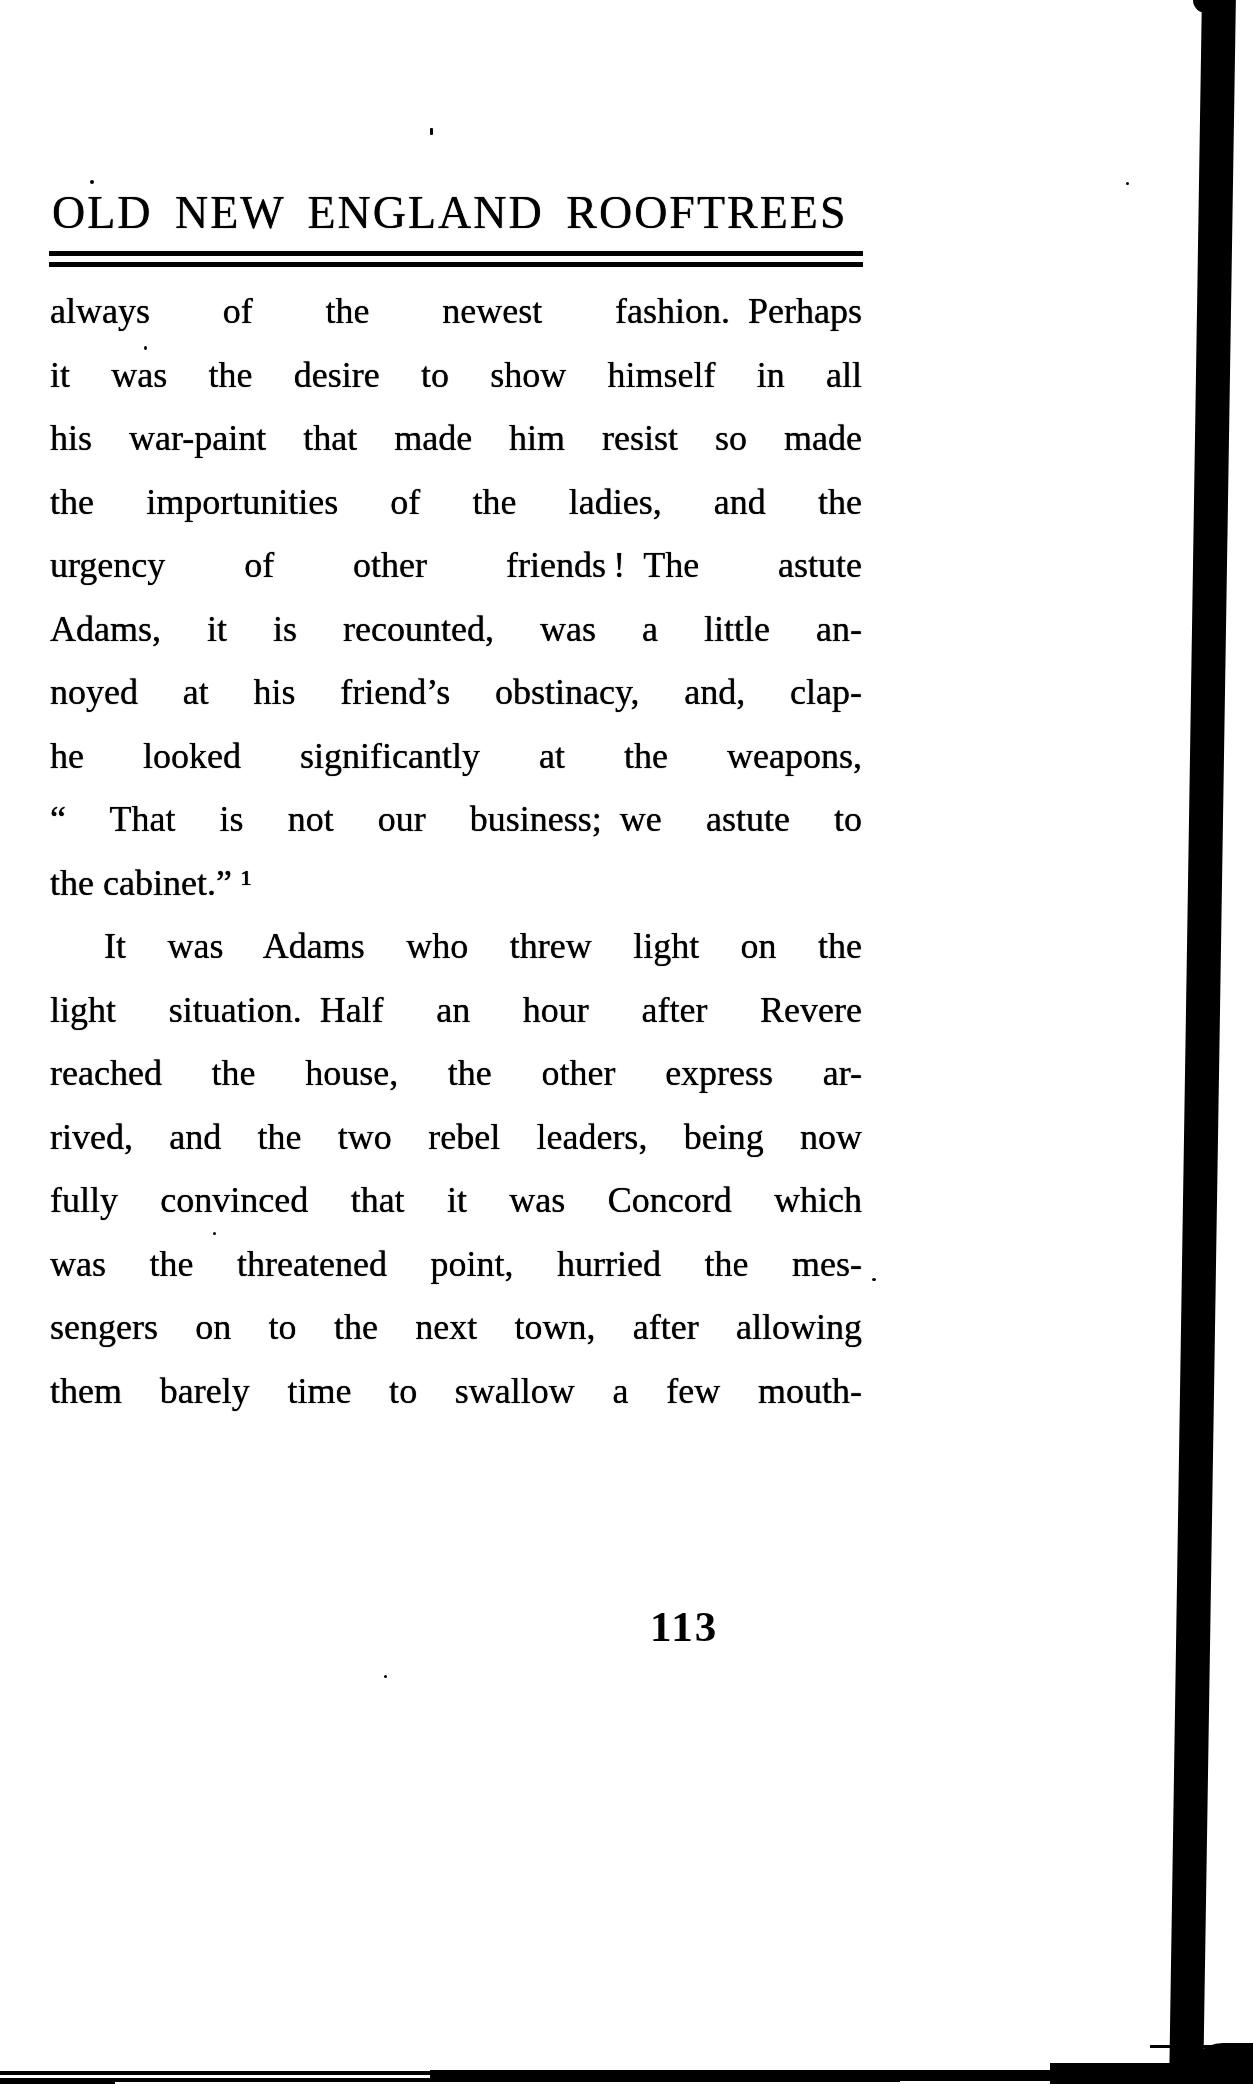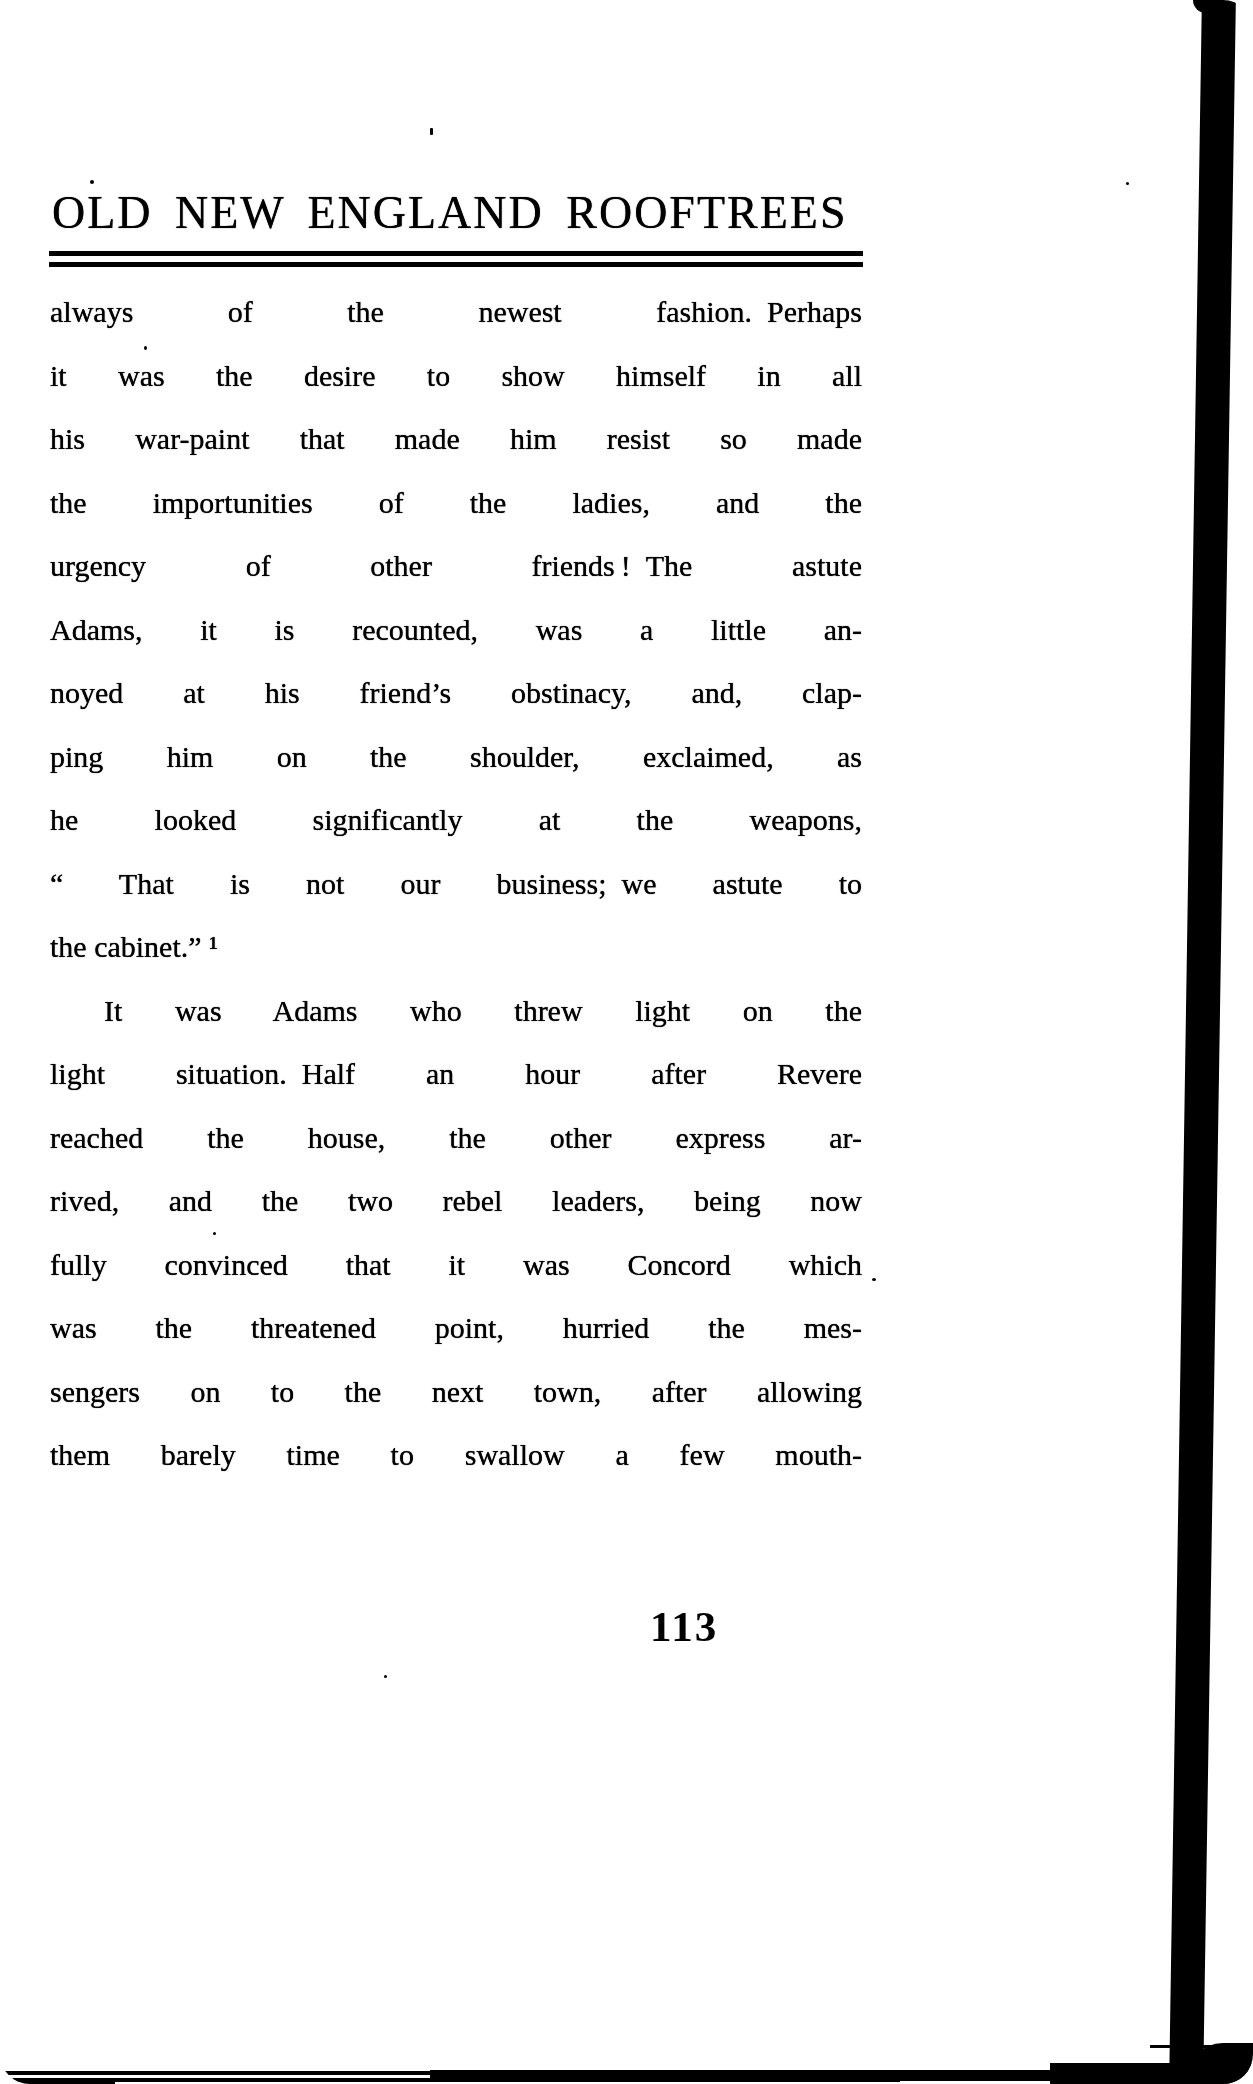--- a/index.html
+++ b/index.html
@@ -5,42 +5,41 @@
   * { margin:0; padding:0; box-sizing:border-box; }
   html, body { background:#ffffff; }
   .page {
     position:relative;
     width:1253px;
     height:2084px;
     background:#ffffff;
     overflow:hidden;
     font-family:"Liberation Serif","DejaVu Serif",serif;
     color:#000000;
-    border-radius:30px;
   }
   .running-head {
     position:absolute;
     left:52px; top:186px; width:812px;
     font-size:46px;
     letter-spacing:2px;
     word-spacing:9px;
     white-space:nowrap;
     text-shadow:0 0 0.9px #000;
   }
   .head-rule {
     position:absolute;
     left:49px; width:814px; height:5px;
     background:#000;
   }
   .head-rule.upper { top:251px; }
   .head-rule.lower { top:262px; }
   .body-text {
     position:absolute;
     left:50px; top:280px; width:812px;
-    font-size:30px;
+    font-size:36px;
     line-height:63.5px;
     text-shadow:0 0 0.9px #000;
   }
   .bl {
     text-align:justify;
     text-align-last:justify;
     -moz-text-align-last:justify;
   }
   .bl.indent { padding-left:54px; }
   .bl.last { text-align:left; text-align-last:left; -moz-text-align-last:left; }
@@ -101,21 +100,20 @@
 
   <div class="body-text">
     <div>
       <div class="bl">always of the newest fashion. Perhaps</div>
       <div class="bl">it was the desire to show himself in all</div>
       <div class="bl">his war-paint that made him resist so made</div>
       <div class="bl">the importunities of the ladies, and the</div>
       <div class="bl">urgency of other friends ! The astute</div>
       <div class="bl">Adams, it is recounted, was a little an-</div>
       <div class="bl">noyed at his friend’s obstinacy, and, clap-</div>
-      <div class="bl">ping him on the shoulder, exclaimed, as</div>
       <div class="bl">he looked significantly at the weapons,</div>
       <div class="bl">“ That is not our business; we astute to</div>
       <div class="bl last">the cabinet.” ¹</div>
     </div>
     <div>
       <div class="bl indent">It was Adams who threw light on the</div>
       <div class="bl">light situation. Half an hour after Revere</div>
       <div class="bl">reached the house, the other express ar-</div>
       <div class="bl">rived, and the two rebel leaders, being now</div>
       <div class="bl">fully convinced that it was Concord which</div>

